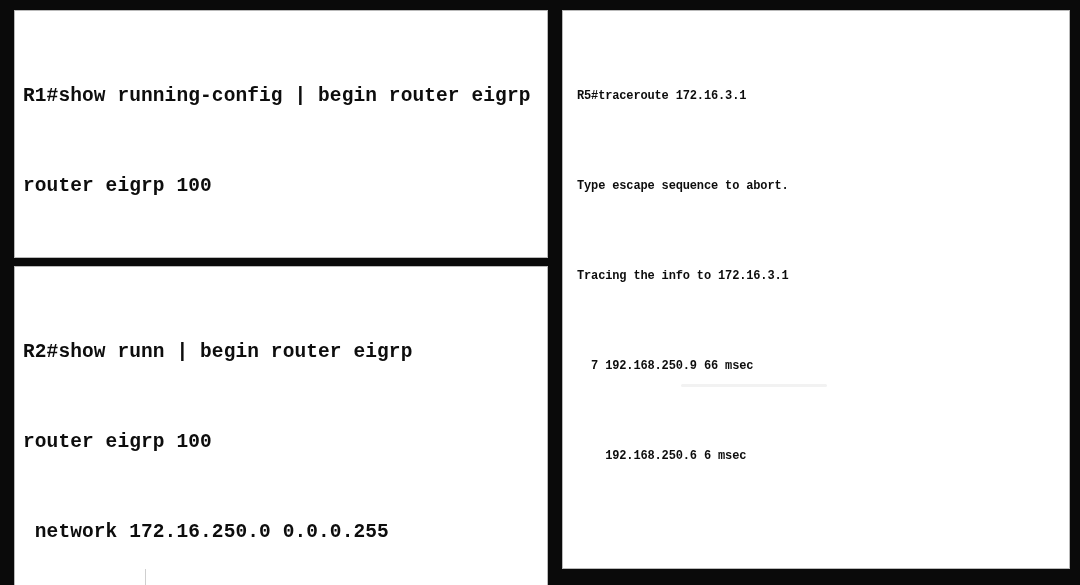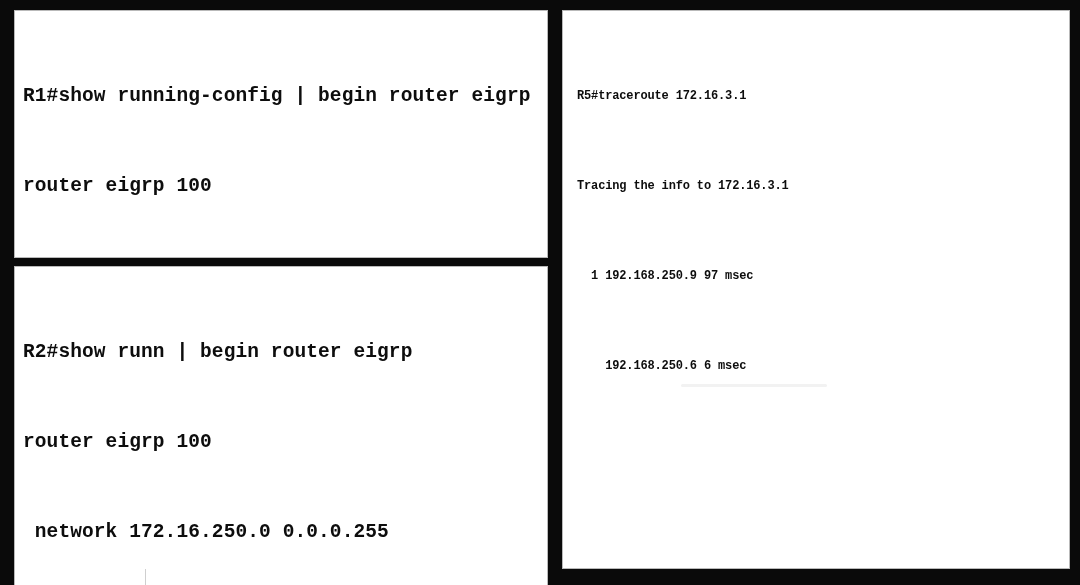--- a/index.html
+++ b/index.html
@@ -134,22 +134,23 @@
       
       
       
       
     </div>
   </div>
 
   <div class="panel" id="panel-r5">
     <div class="console">
       <div class="line">R5#traceroute 172.16.3.1</div>
+      <div class="line">Type escape sequence to abort.</div>
       <div class="line">Tracing the info to 172.16.3.1</div>
-      <div class="line">  1 192.168.250.9 97 msec</div>
+      <div class="line">  7 192.168.250.9 66 msec</div>
       <div class="line">    192.168.250.6 6 msec</div>
       
       
       
       
       
     </div>
     <div id="scan-smudge"></div>
   </div>
 

